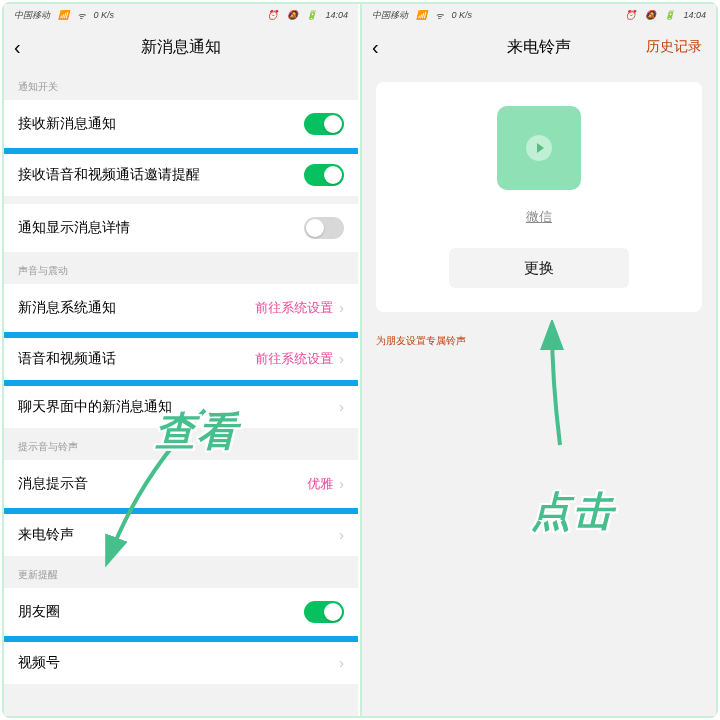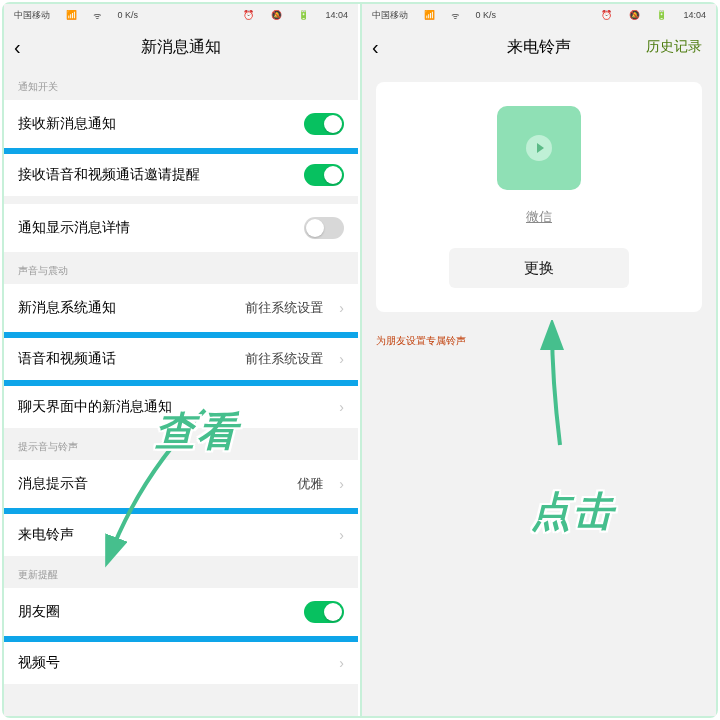--- a/index.html
+++ b/index.html
@@ -28,52 +28,52 @@
     background: #f2f2f2;
   }
   .panel-left { left: 4px; }
   .panel-right { left: 362px; }
 
   .statusbar {
     height: 22px; display: flex; align-items: center; justify-content: space-between;
     padding: 0 10px; font-size: 10px; color: #444;
     background: #f2f2f2;
   }
-  .statusbar .sb-left, .statusbar .sb-right { display: flex; gap: 16px; align-items: center; }
+  .statusbar .sb-left, .statusbar .sb-right { display: flex; gap: 8px; align-items: center; font-style: italic; }
   .sb-chip { font-size: 9px; }
 
   .navbar {
     height: 42px; display: flex; align-items: center; justify-content: center;
     position: relative; background: #f2f2f2;
   }
   .nav-back {
     position: absolute; left: 10px; top: 50%; transform: translateY(-50%);
     font-size: 20px; color: #000; cursor: pointer;
   }
   .nav-title { font-size: 16px; font-weight: 500; color: #000; }
   .nav-action {
     position: absolute; right: 14px; top: 50%; transform: translateY(-50%);
-    font-size: 14px; color: #4d7c0f; cursor: pointer;
+    font-size: 14px; color: #c2410c; cursor: pointer;
   }
 
   .section-hdr {
     font-size: 10px; color: #9a9a9a;
     padding: 12px 14px 6px;
     background: #f2f2f2;
   }
 
   .row {
     background: #fff;
     display: flex; align-items: center; justify-content: space-between;
     padding: 0 14px; height: 48px;
     font-size: 14px; color: #000;
   }
   .row + .row { border-top: 6px solid #0ea5e9; }
   .row .r-label { flex: 1; }
-  .row .r-value { color: #404040; font-size: 13px; margin-right: 16px; }
+  .row .r-value { color: #ec4899; font-size: 13px; margin-right: 6px; }
   .row .chev { color: #c7c7c7; font-size: 14px; }
 
   .gap { height: 8px; background: #f2f2f2; }
 
   .toggle {
     width: 40px; height: 22px; border-radius: 11px; position: relative;
     background: #07c160;
   }
   .toggle.off { background: #d8d8d8; }
   .toggle .knob {

